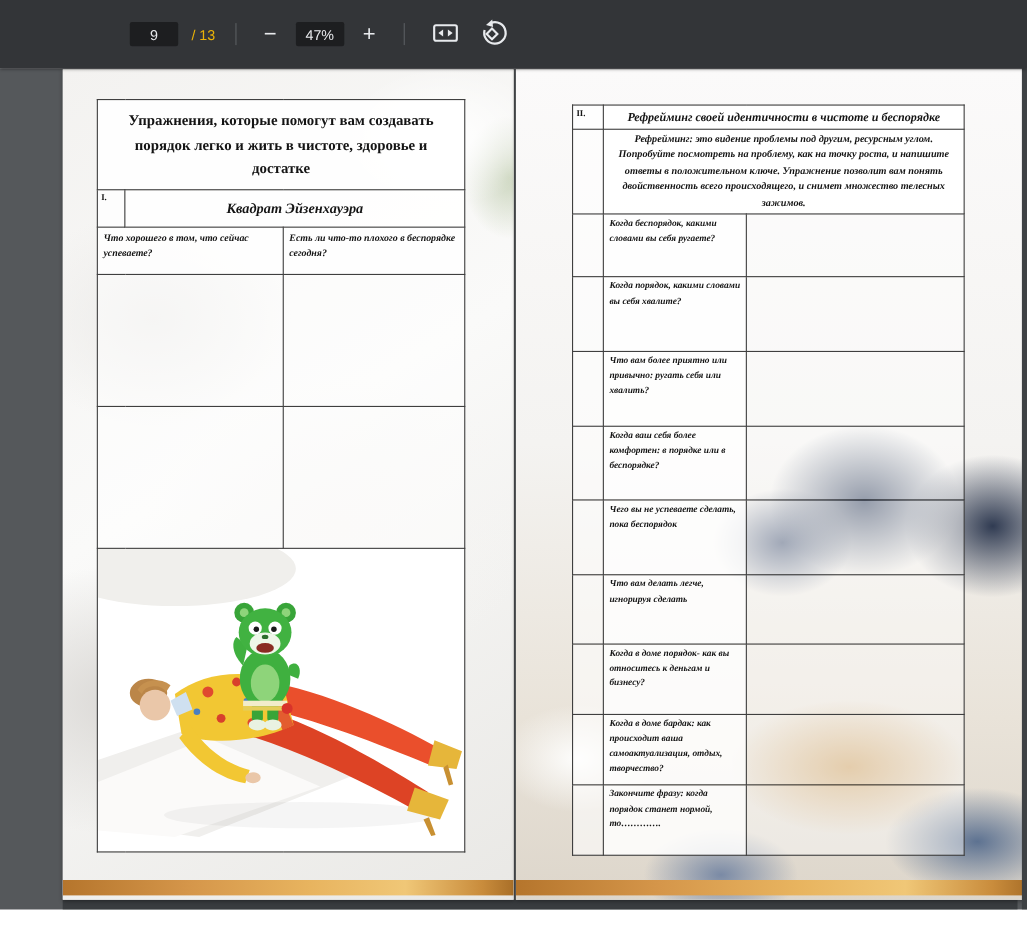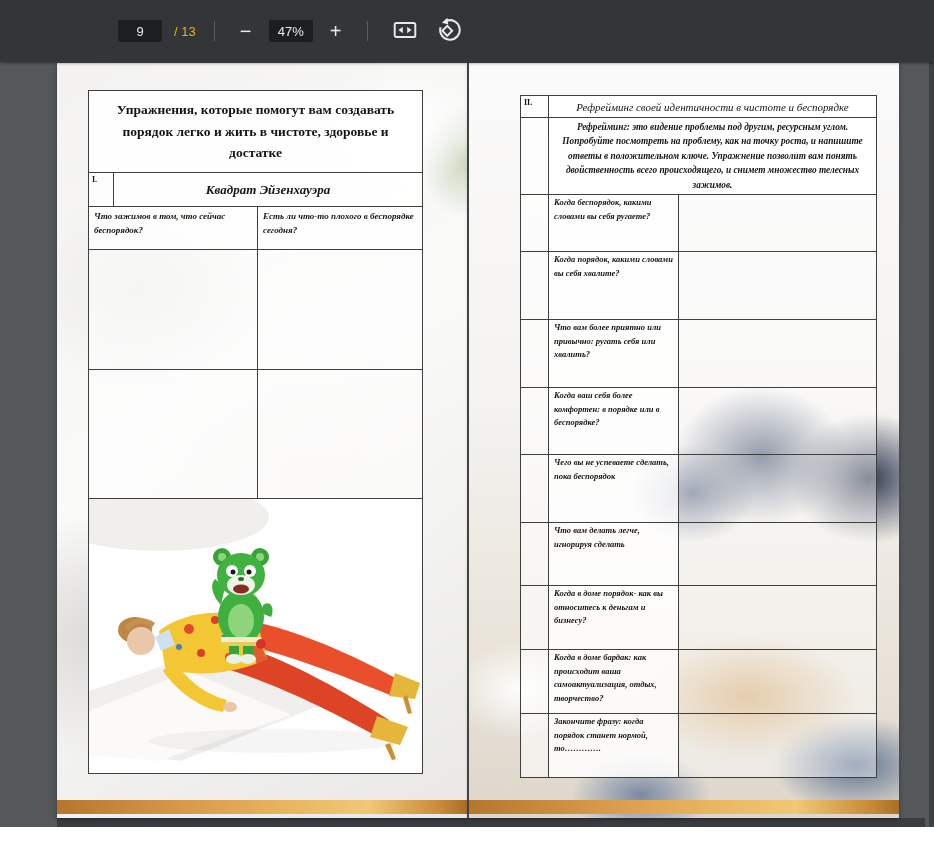--- a/index.html
+++ b/index.html
@@ -17,21 +17,21 @@
   .tb-btn{background:none;border:none;color:#e8eaed;font-size:20px;line-height:1;cursor:pointer;
           width:26px;height:26px;display:flex;align-items:center;justify-content:center;padding:0;}
   .tb-iconbtn{background:none;border:none;cursor:pointer;width:30px;height:30px;
           display:flex;align-items:center;justify-content:center;padding:0;margin-left:4px;}
   
   .viewer{position:absolute;left:0;top:62px;width:934px;height:765px;background:#55585b;}
   .scrollbar{position:absolute;right:0;top:0;width:5px;height:765px;background:#3e4144;}
   .page-shadow-strip{position:absolute;left:57px;top:756px;width:868px;height:9px;background:#393c3f;}
   .page{position:absolute;top:1px;height:755px;background:#f6f5f3;box-shadow:0 1px 4px rgba(0,0,0,.4);overflow:hidden;}
   .page-left{left:57px;width:410px;}
-  .page-right{left:469px;width:430px;}
+  .page-right{left:469px;width:466px;}
   .photo-bg{position:absolute;left:0;top:0;right:0;bottom:0;}
   .photo-bg-left{background:
      radial-gradient(ellipse 130px 90px at 85% 8%, #ffffff 0%, rgba(255,255,255,0) 70%),
      radial-gradient(ellipse 60px 80px at 99% 13%, rgba(150,172,122,.45), rgba(150,172,122,0) 70%),
      radial-gradient(ellipse 180px 140px at 20% 30%, #ecebe9 0%, rgba(236,235,233,0) 70%),
      radial-gradient(ellipse 210px 170px at 12% 76%, #dbd9d6 0%, rgba(219,217,214,0) 72%),
      radial-gradient(ellipse 240px 180px at 62% 55%, #f6f5f3 0%, rgba(246,245,243,0) 75%),
      linear-gradient(150deg, #f3f2f0 0%, #fafaf9 45%, #e9e8e5 100%);}
   .photo-bg-right{background:
      radial-gradient(ellipse 100px 70px at 12% 83%, #fdfdfc 0%, rgba(253,253,252,0) 70%),
@@ -61,21 +61,21 @@
      font-weight:bold;font-style:italic;font-size:13px;}
   .cell-q{background:rgba(255,255,255,.85);font-weight:bold;font-style:italic;
      font-size:9px;line-height:1.55;padding:3px 5px;}
   .cell-empty{background:rgba(255,255,255,.5);}
   .cell-img{background:#ffffff;padding:0;vertical-align:top;}
   .rt tr.r-head td{height:17px;}
   .rt tr.r-intro td{height:58px;}
   .rt tr.r1 td{height:54px;} .rt tr.r2 td{height:65px;} .rt tr.r3 td{height:65px;}
   .rt tr.r4 td{height:64px;} .rt tr.r5 td{height:65px;} .rt tr.r6 td{height:60px;}
   .rt tr.r7 td{height:61px;} .rt tr.r8 td{height:61px;} .rt tr.r9 td{height:61px;}
-  .cell-rhead{background:rgba(255,255,255,.9);text-align:center;font-weight:normal;font-style:italic;
+  .cell-rhead{background:rgba(255,255,255,.9);text-align:center;font-weight:bold;font-style:italic;
      font-size:11px;vertical-align:middle;padding:0 4px;}
   .cell-intro{background:rgba(255,255,255,.9);text-align:center;font-weight:bold;font-style:italic;
      font-size:9.3px;line-height:1.55;padding:2px 8px;vertical-align:middle;}
   .cell-rq{background:rgba(255,255,255,.85);font-weight:bold;font-style:italic;
      font-size:8.5px;line-height:1.6;padding:1px 5px;}
   .cell-ans{background:rgba(255,255,255,.42);}
   .cell-side{background:rgba(255,255,255,.6);}
   
   .gold-bar{position:absolute;left:0;right:0;top:737px;height:14px;
      background:linear-gradient(90deg,#b5752c 0%,#d5964a 28%,#e8b45f 55%,#f0c777 76%,#c98c3c 93%,#a96f28 100%);}
@@ -130,21 +130,21 @@
           </colgroup>
         <tbody>
             <tr class="t-title">
           <td colspan="3" class="cell-title">Упражнения, которые помогут вам создавать порядок легко и жить в чистоте, здоровье и достатке</td>
         </tr>
         <tr class="t-section">
           <td class="cell-num">I.</td>
           <td colspan="2" class="cell-section">Квадрат Эйзенхауэра</td>
         </tr>
         <tr class="t-h1">
-          <td colspan="2" class="cell-q">Что зажимов в том, что сейчас беспорядок?</td>
+          <td colspan="2" class="cell-q">Что хорошего в том, что сейчас успеваете?</td>
           <td class="cell-q">Есть ли что-то плохого в беспорядке сегодня?</td>
         </tr>
         <tr class="t-e1">
           <td colspan="2" class="cell-empty"></td>
           <td class="cell-empty"></td>
         </tr>
         <tr class="t-e2">
           <td colspan="2" class="cell-empty"></td>
           <td class="cell-empty"></td>
         </tr>

